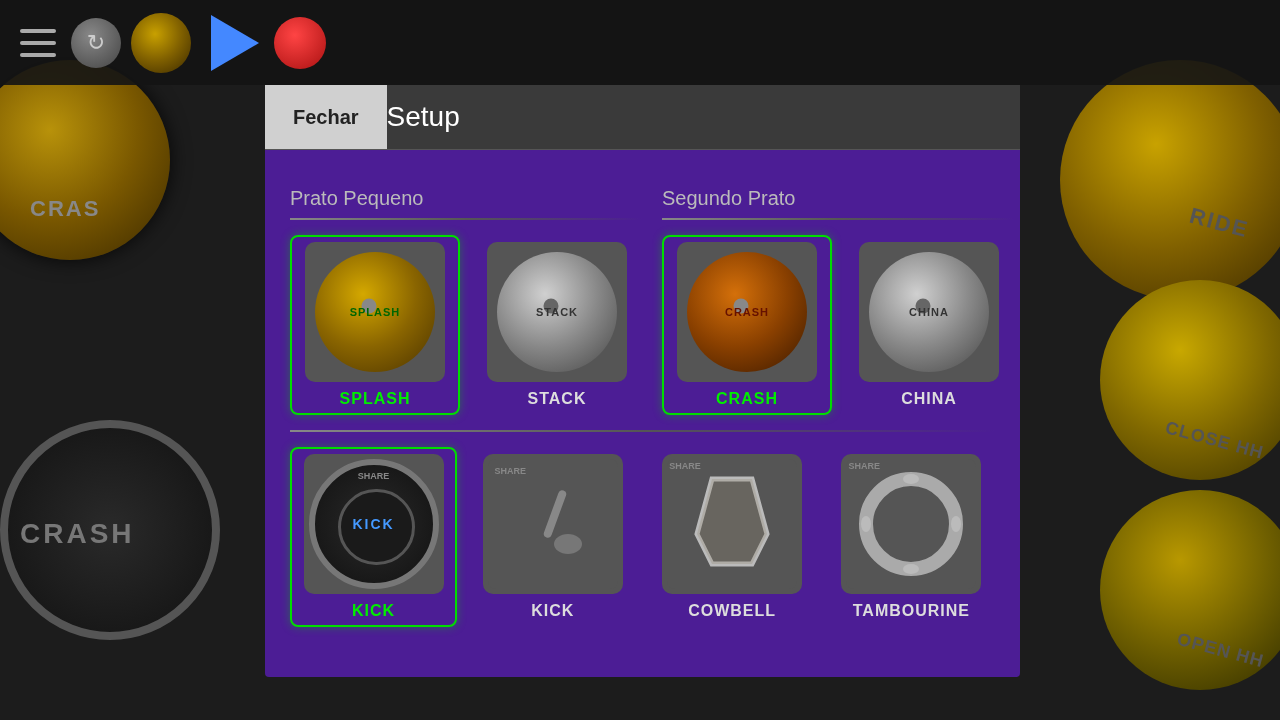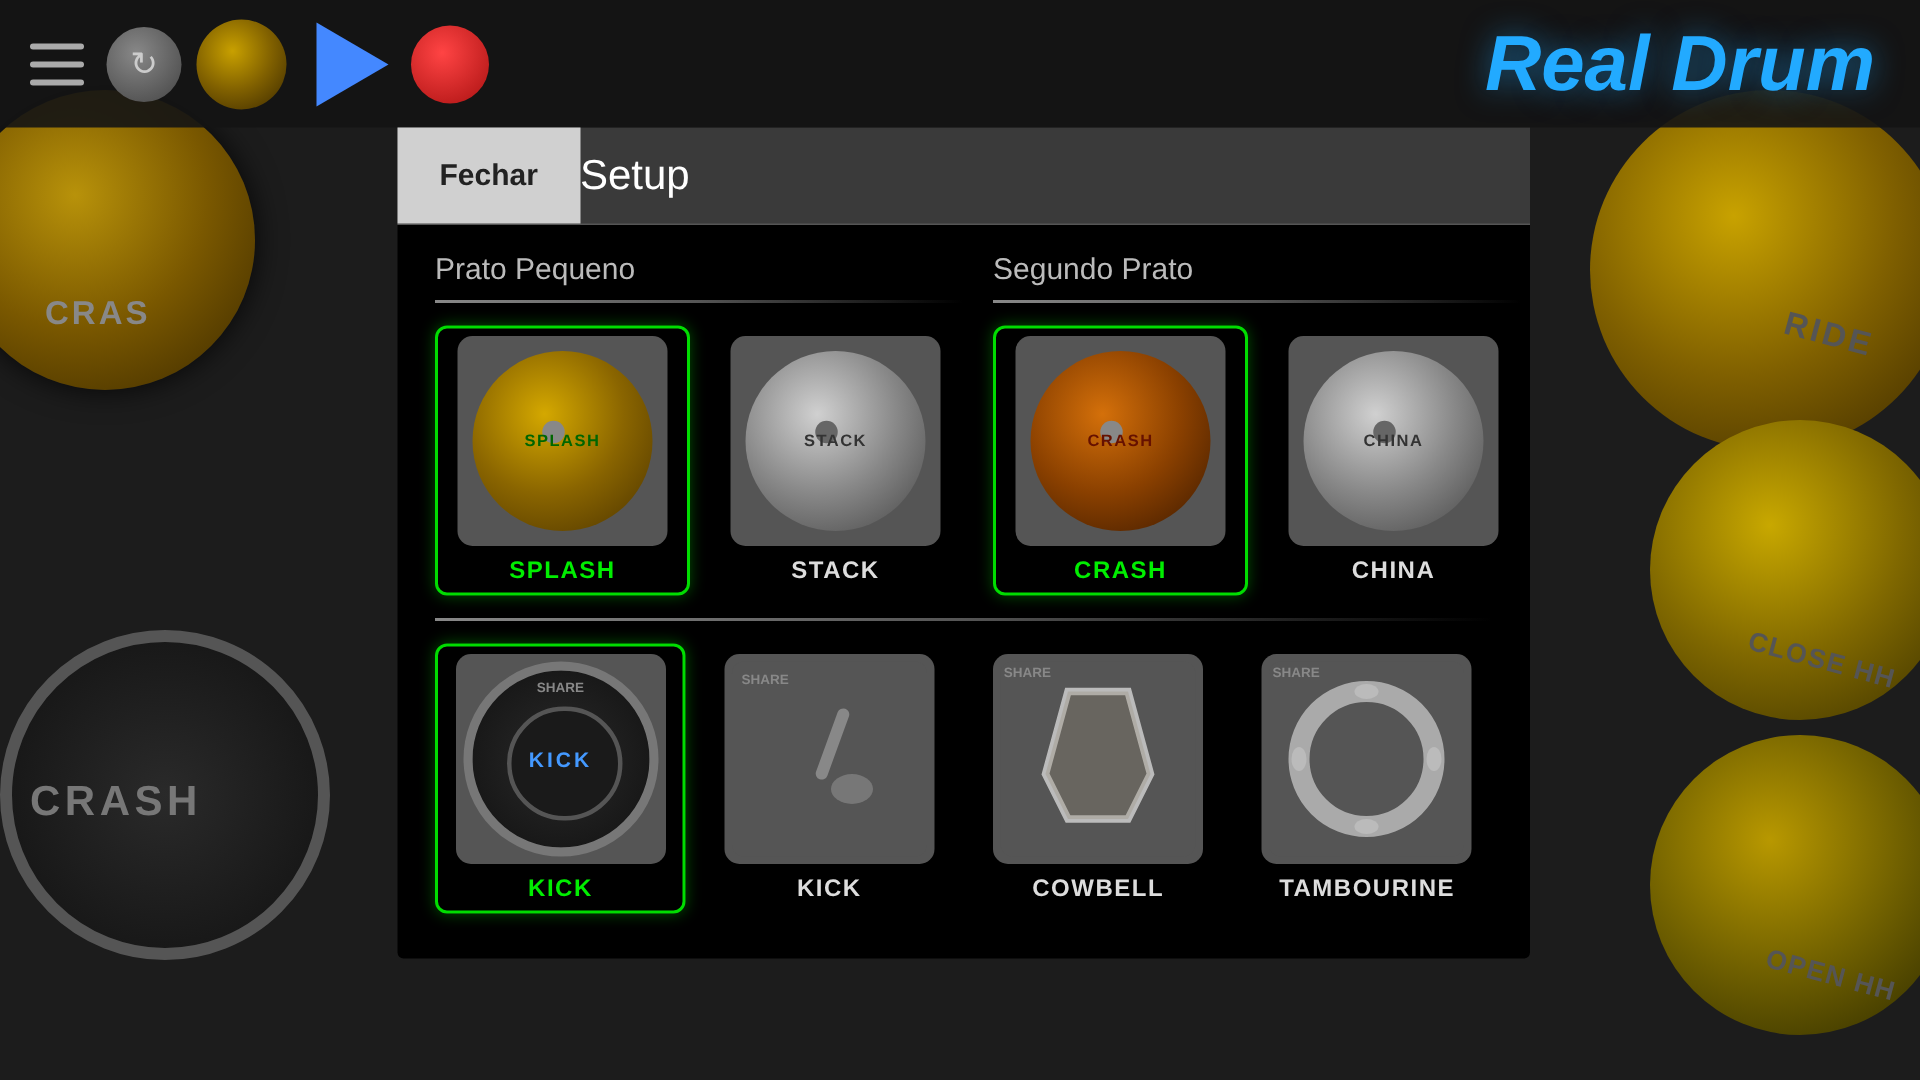--- a/index.html
+++ b/index.html
@@ -189,24 +189,25 @@
       font-style: italic;
       text-shadow: 0 0 20px rgba(34,170,255,0.5);
     }
 
     
     .setup-modal {
       position: absolute;
       top: 85px;
       left: 265px;
       width: 755px;
-      background: #000000;
+      background: #4c1d95;
       border-bottom-left-radius: 4px;
       border-bottom-right-radius: 4px;
       z-index: 20;
+      padding-bottom: 20px;
     }
 
     .modal-header {
       display: flex;
       align-items: center;
       background: #3a3a3a;
       height: 65px;
       border-bottom: 1px solid #555;
     }
 
@@ -231,21 +232,21 @@
     }
 
     .modal-body {
       padding: 15px 25px;
     }
 
     .section-label {
       color: #bbb;
       font-size: 20px;
       margin-bottom: 8px;
-      margin-top: 4px;
+      margin-top: 22px;
     }
 
     .section-divider {
       height: 2px;
       background: linear-gradient(to right, #888, #555, transparent);
       margin-bottom: 15px;
     }
 
     .drum-grid {
       display: flex;
@@ -417,21 +418,20 @@
 <div class="header">
   <div class="header-menu-icon">
     <div class="menu-line"></div>
     <div class="menu-line"></div>
     <div class="menu-line"></div>
   </div>
   <div class="header-refresh">↻</div>
   <div class="header-crash-mini"></div>
   <div class="header-play"></div>
   <div class="header-stop"></div>
-  <div class="header-title">Real Drum</div>
 </div>
 
 <div class="setup-modal">
   <div class="modal-header">
     <button class="fechar-btn">Fechar</button>
     <div class="modal-title">Setup</div>
   </div>
 
   <div class="modal-body">
 

